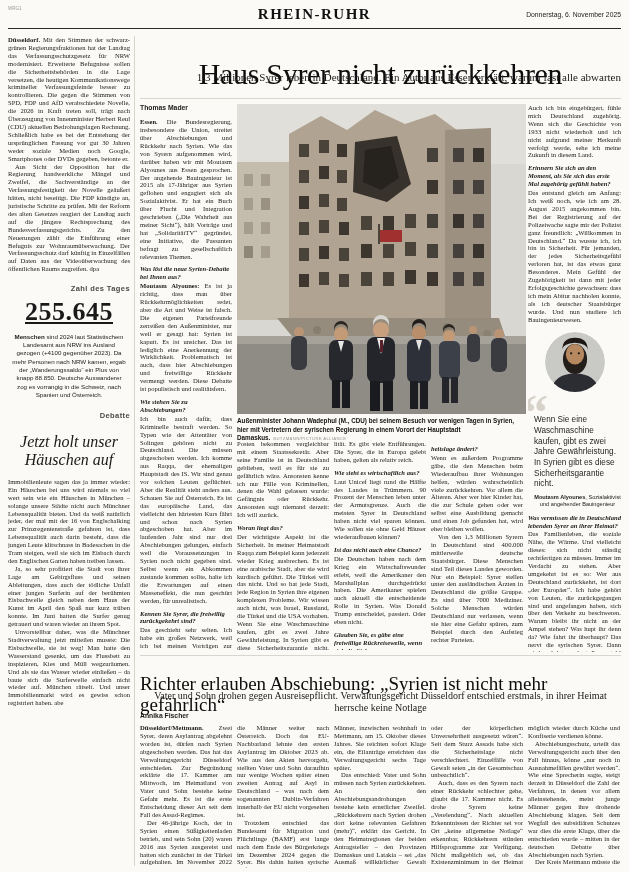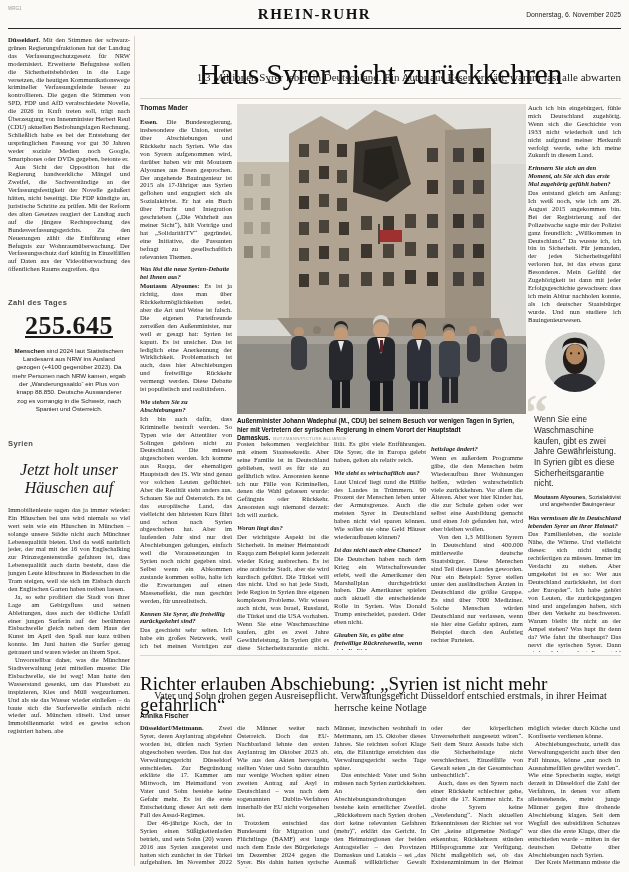--- a/index.html
+++ b/index.html
@@ -12,21 +12,21 @@
   
   .paras p{margin:0;font-size:6.6px;line-height:1.2;text-align:justify;}
   .paras p.p{text-indent:7px;}
   .paras p.p0{text-indent:0;}
   .paras p.q{font-weight:700;font-style:italic;text-align:left;text-indent:0;margin:5px 0 1px;}
   .paras p b{font-weight:700;}
   
   #left-col{position:absolute;left:8px;top:36px;width:122px;height:830px;overflow:hidden;}
   .v-divider{position:absolute;left:134px;top:36px;bottom:6px;width:1px;background:#d8d4cc;}
   .law-title{font:700 15px/1.12 "Liberation Serif",serif;text-align:center;margin:8px 2px 10px;}
-  .kicker{font:700 7.5px/1 "Liberation Sans",sans-serif;color:#4a4a4a;text-align:left;letter-spacing:.4px;margin:26px 0 6px;}
+  .kicker{font:700 7.5px/1 "Liberation Sans",sans-serif;color:#4a4a4a;text-align:right;letter-spacing:.4px;margin:12px 0 6px;}
   .num{font:700 26px/1 "Liberation Serif",serif;text-align:center;letter-spacing:.5px;margin:4px 0 8px;text-decoration:underline;}
   .num-desc{font:400 6.2px/1.35 "Liberation Sans",sans-serif;text-align:center;color:#222;margin:0 3px;}
   .num-desc b{font-weight:700;}
   .glosse-title{font:italic 400 16px/1.12 "Liberation Serif",serif;text-align:center;margin:14px 0 9px;}
   
   .main-headline{position:absolute;left:140px;top:38px;width:481px;text-align:center;font:400 30px/1.05 "Liberation Serif",serif;letter-spacing:-.3px;color:#0d0d0d;}
   .main-subhead{position:absolute;left:140px;top:71px;width:481px;text-align:right;font:400 11px/1.2 "Liberation Serif",serif;}
   .rule{position:absolute;height:1px;background:#d9d5cf;}
   #rule1{left:140px;top:98px;width:481px;}
   .byline{font:700 6.8px/1.2 "Liberation Sans",sans-serif;margin:0 0 6px;}
@@ -68,21 +68,21 @@
   <aside id="left-col">
     <div class="paras">
         <p class="p0"><b>Düsseldorf. </b>Mit den Stimmen der schwarz-grünen Regierungsfraktionen hat der Landtag das Verfassungsschutzgesetz für NRW modernisiert. Erweiterte Befugnisse sollen die Sicherheitsbehörden in die Lage versetzen, die heutigen Kommunikationswege krimineller Verfassungsfeinde besser zu kontrollieren. Die gegen die Stimmen von SPD, FDP und AfD verabschiedete Novelle, die 2026 in Kraft treten soll, trägt nach Überzeugung von Innenminister Herbert Reul (CDU) aktuellen Bedrohungslagen Rechnung. Schließlich habe es bei der Entstehung der ursprünglichen Fassung vor gut 30 Jahren weder soziale Medien noch Google, Smartphones oder DVDs gegeben, betonte er.</p>
         <p class="p">Aus Sicht der Opposition hat die Regierung handwerkliche Mängel und Zweifel, die Sachverständige an der Verfassungsfestigkeit der Novelle geäußert hätten, nicht beseitigt. Die FDP kündigte an, juristische Schritte zu prüfen. Mit der Reform des alten Gesetzes reagiert der Landtag auch auf die jüngere Rechtsprechung des Bundesverfassungsgerichts. Zu den Neuerungen zählt die Einführung einer Befugnis zur Wohnraumüberwachung. Der Verfassungsschutz darf künftig in Einzelfällen auf Daten aus der Videoüberwachung des öffentlichen Raums zugreifen. dpa</p>
       </div>
 
     <div class="kicker">Zahl des Tages</div>
     <div class="num">255.645</div>
     <p class="num-desc"><b>Menschen</b><span> sind 2024 laut Statistischem Landesamt aus NRW ins Ausland gezogen (+4100 gegenüber 2023). Da mehr Personen nach NRW kamen, ergab der „Wanderungssaldo“ ein Plus von knapp 88.850. Deutsche Auswanderer zog es vorrangig in die Schweiz, nach Spanien und Österreich.</span></p>
 
-    <div class="kicker">Syrien</div>
+    <div class="kicker">Debatte</div>
     <h2 class="glosse-title">Jetzt holt unser Häuschen auf</h2>
     <div class="paras">
         <p class="p0">Immobilienleute sagen das ja immer wieder: Ein Häuschen bei uns wird niemals so viel wert sein wie ein Häuschen in München – solange unsere Städte nicht auch Münchner Lebensqualität bieten. Und da weiß natürlich jeder, der mal mit der 16 von Englschalking zur Prinzregentenstraße gefahren ist, dass Lebensqualität auch darin besteht, dass die jungen Leute klitschnass in Badesachen in die Tram steigen, weil sie sich im Eisbach durch den Englischen Garten haben treiben lassen.</p>
         <p class="p">Ja, so sehr profitiert die Stadt von ihrer Lage am Gebirgsfluss und seinen Ableitungen, dass auch der tödliche Unfall einer jungen Surferin auf der berühmten Eisbachwelle gleich neben dem Haus der Kunst im April den Spaß nur kurz trüben konnte. Im Juni hatten die Surfer genug getrauert und waren wieder an ihrem Spot.</p>
         <p class="p">Unvorstellbar daher, was die Münchner Stadtverwaltung jetzt mitteilen musste: Die Eisbachwelle, sie ist weg! Man hatte den Wasserstand gesenkt, um das Flussbett zu inspizieren, Kies und Müll wegzuräumen. Und als sie das Wasser wieder einließen – da baute sich die Surferwelle einfach nicht wieder auf. München rätselt. Und unser Immobilienmarkt wird es gewiss schon registriert haben. abe</p>
       </div>
   </aside>
   <div class="v-divider"></div>
 
   <h1 class="main-headline">Haus Syrer nicht zurückkehren</h1>

